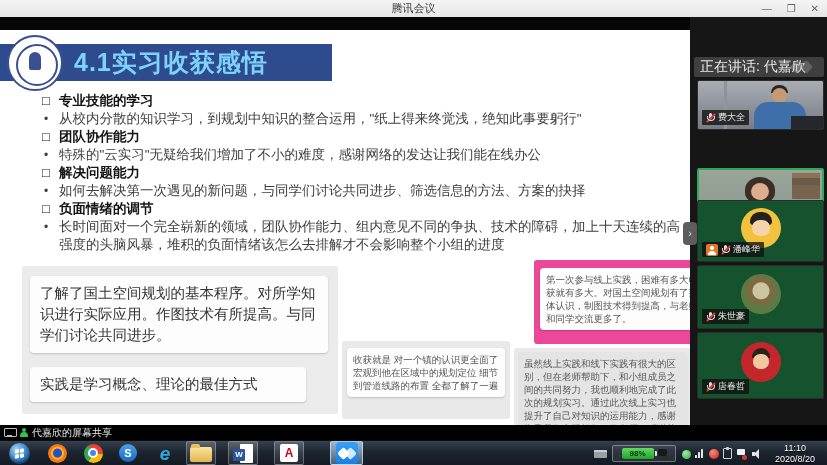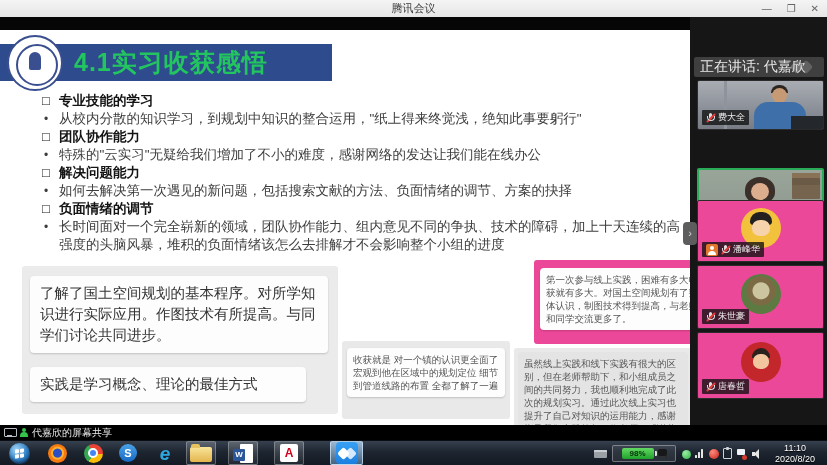--- a/index.html
+++ b/index.html
@@ -11,21 +11,21 @@
   .titlebar .wtitle{font-size:11px;color:#3c3c3c;}
   .wctrls{position:absolute;right:8px;top:0;height:17px;display:flex;gap:15px;align-items:center;}
   .wctrls span{font-size:10px;color:#666;line-height:17px;cursor:default;}
 
   
   .stage{position:absolute;left:0;top:17px;width:827px;height:423px;background:#060606;}
 
   
   .slide{position:absolute;left:0;top:13px;width:694px;height:395px;background:#ffffff;overflow:hidden;}
   .banner{position:absolute;left:0;top:14px;width:332px;height:37px;background:#2e4b8e;display:flex;align-items:center;padding-left:74px;}
-  .banner .btxt{color:#22c55e;font-size:25px;font-weight:bold;letter-spacing:1px;}
+  .banner .btxt{color:#7dd3fc;font-size:25px;font-weight:bold;letter-spacing:1px;}
   .seal{position:absolute;left:7px;top:5px;width:56px;height:56px;border-radius:50%;background:#fff;border:2px solid #3a4f90;}
   .seal::before{content:"";position:absolute;left:7px;top:7px;width:38px;height:38px;border-radius:50%;border:2px solid #3a4f90;}
   .seal::after{content:"";position:absolute;left:20px;top:15px;width:12px;height:18px;background:#3a4f90;border-radius:6px 6px 2px 2px;}
 
   .bullets{position:absolute;left:42px;top:62px;width:648px;}
   .brow{display:flex;line-height:18px;}
   .brow .mk{flex:none;width:17px;font-size:12px;}
   .row-h{font-weight:bold;font-size:13.5px;color:#141414;}
   .row-h .mk{font-size:13px;}
   .row-p{font-size:13.5px;color:#3d3d3d;}
@@ -49,21 +49,21 @@
   .cF{left:4px;top:4px;width:170px;background:#e4e4e4;box-shadow:none;font-size:9.5px;color:#4a4a4a;}
 
   
   .sidebar{position:absolute;left:690px;top:0;width:137px;height:408px;background:#161616;}
   .spkbar{position:absolute;left:4px;top:40px;width:130px;height:20px;background:#3f3f3f;border-radius:2px;display:flex;align-items:center;padding:0 6px;overflow:hidden;}
   .spkbar .stx{font-size:14px;color:#e8e8e8;white-space:nowrap;}
   .wm{position:absolute;right:8px;top:4px;width:26px;height:13px;opacity:.35;}
   .wm i{position:absolute;width:10px;height:10px;background:#cfcfcf;border-radius:2px;transform:rotate(45deg);top:1px;display:block;}
   .wm i.a{left:2px;}.wm i.b{left:11px;opacity:.7;}
 
-  .tile{position:absolute;left:7px;width:127px;background:#ec4899;border:1px solid #2b2b2b;border-radius:2px;overflow:hidden;}
+  .tile{position:absolute;left:7px;width:127px;background:#14532d;border:1px solid #2b2b2b;border-radius:2px;overflow:hidden;}
   .t1{top:63px;height:50px;background:linear-gradient(180deg,#a9acb3,#888d95 65%,#787d85);}
   .t2{top:114px;height:66px;border:2px solid #2aab58;background:linear-gradient(180deg,#9aa59a,#8a948b);margin-top:37px;}
   .t3{top:183px;height:62px;}
   .t4{top:248px;height:64px;padding-left:44px;}
   .t5{top:315px;height:67px;}
 
   .t1 .wallline{position:absolute;left:26px;top:0;width:3px;height:50px;background:#8f939b;}
   .t1 .head{position:absolute;left:74px;top:7px;width:15px;height:15px;border-radius:50%;background:#c79a76;}
   .t1 .hair{position:absolute;left:73px;top:4px;width:17px;height:8px;border-radius:8px 8px 0 0;background:#2c2520;}
   .t1 .body{position:absolute;left:56px;top:21px;width:52px;height:29px;border-radius:14px 14px 0 0;background:#3f6fa8;}
@@ -187,21 +187,21 @@
         <div class="brow row-p">
           <span class="mk">•</span>
           <span class="tx">特殊的"云实习"无疑给我们增加了不小的难度，感谢网络的发达让我们能在线办公</span>
         </div>
         <div class="brow row-h">
           <span class="mk">□</span>
           <span class="tx">解决问题能力</span>
         </div>
         <div class="brow row-p">
           <span class="mk">•</span>
-          <span class="tx">如何去解决第一次遇见的新问题，包括搜索文献的方法、负面情绪的调节、方案的抉择</span>
+          <span class="tx">如何去解决第一次遇见的新问题，与同学们讨论共同进步、筛选信息的方法、方案的抉择</span>
         </div>
         <div class="brow row-h">
           <span class="mk">□</span>
           <span class="tx">负面情绪的调节</span>
         </div>
         <div class="brow row-p">
           <span class="mk">•</span>
           <span class="tx">长时间面对一个完全崭新的领域，团队协作能力、组内意见不同的争执、技术的障碍，加上十天连续的高强度的头脑风暴，堆积的负面情绪该怎么去排解才不会影响整个小组的进度</span>
         </div>
       </div>

